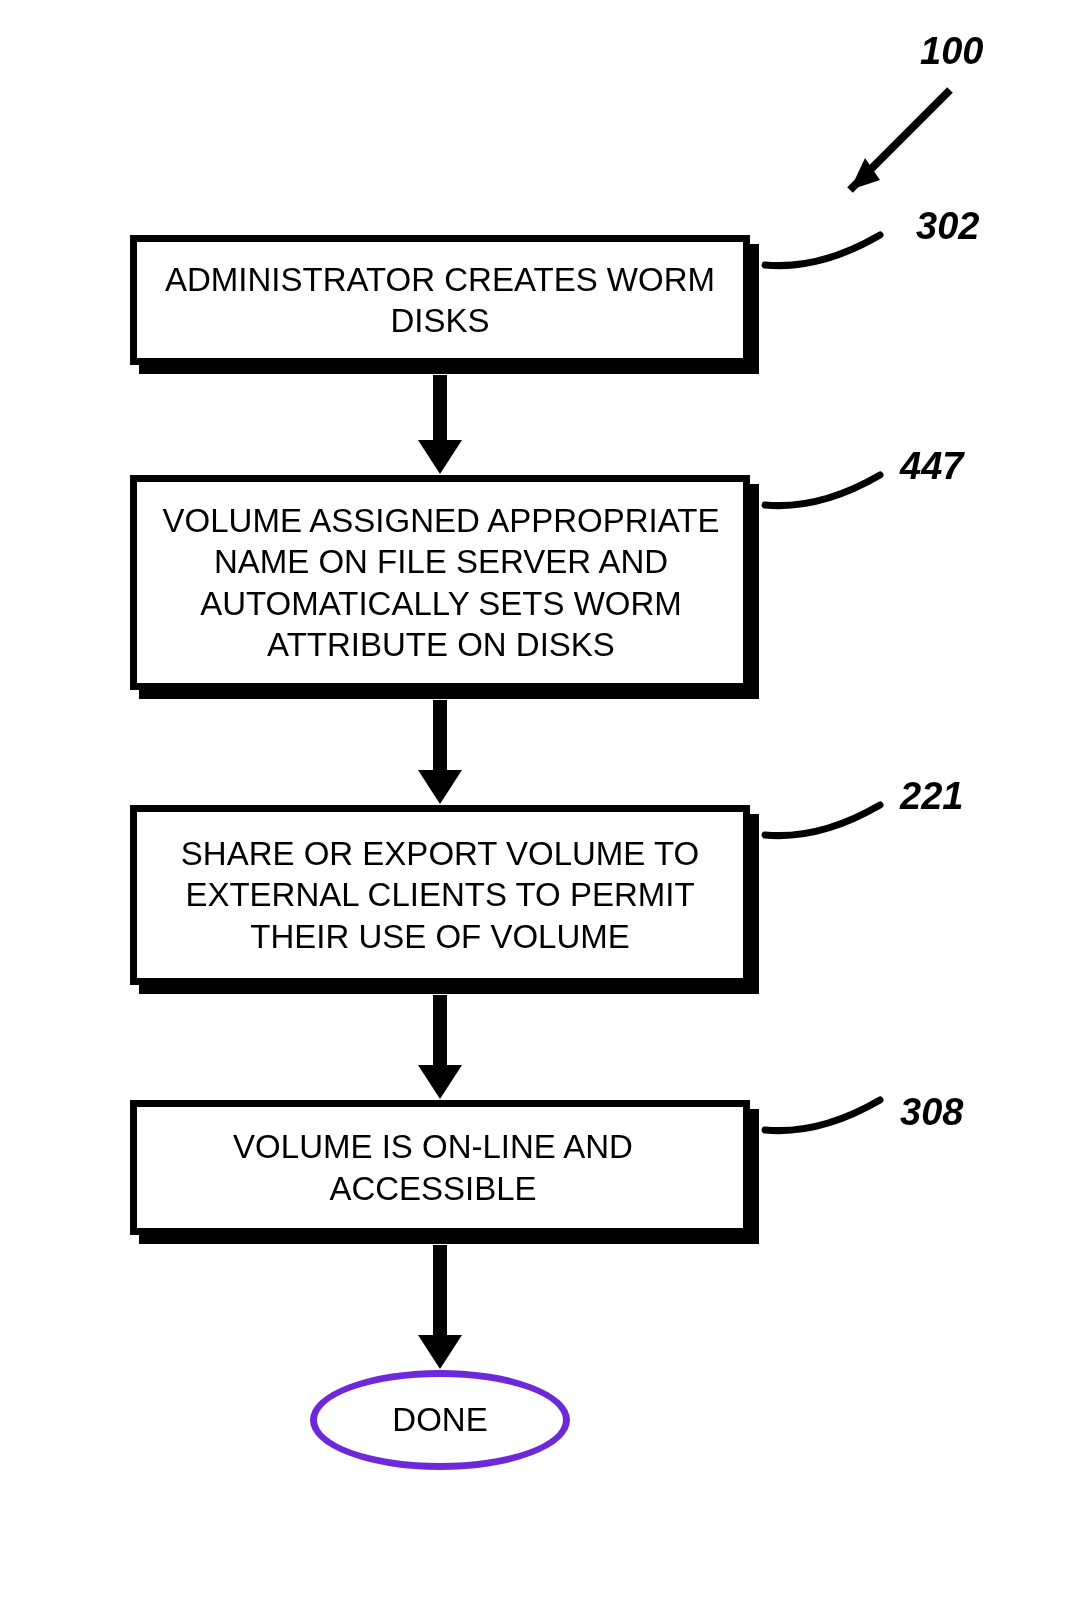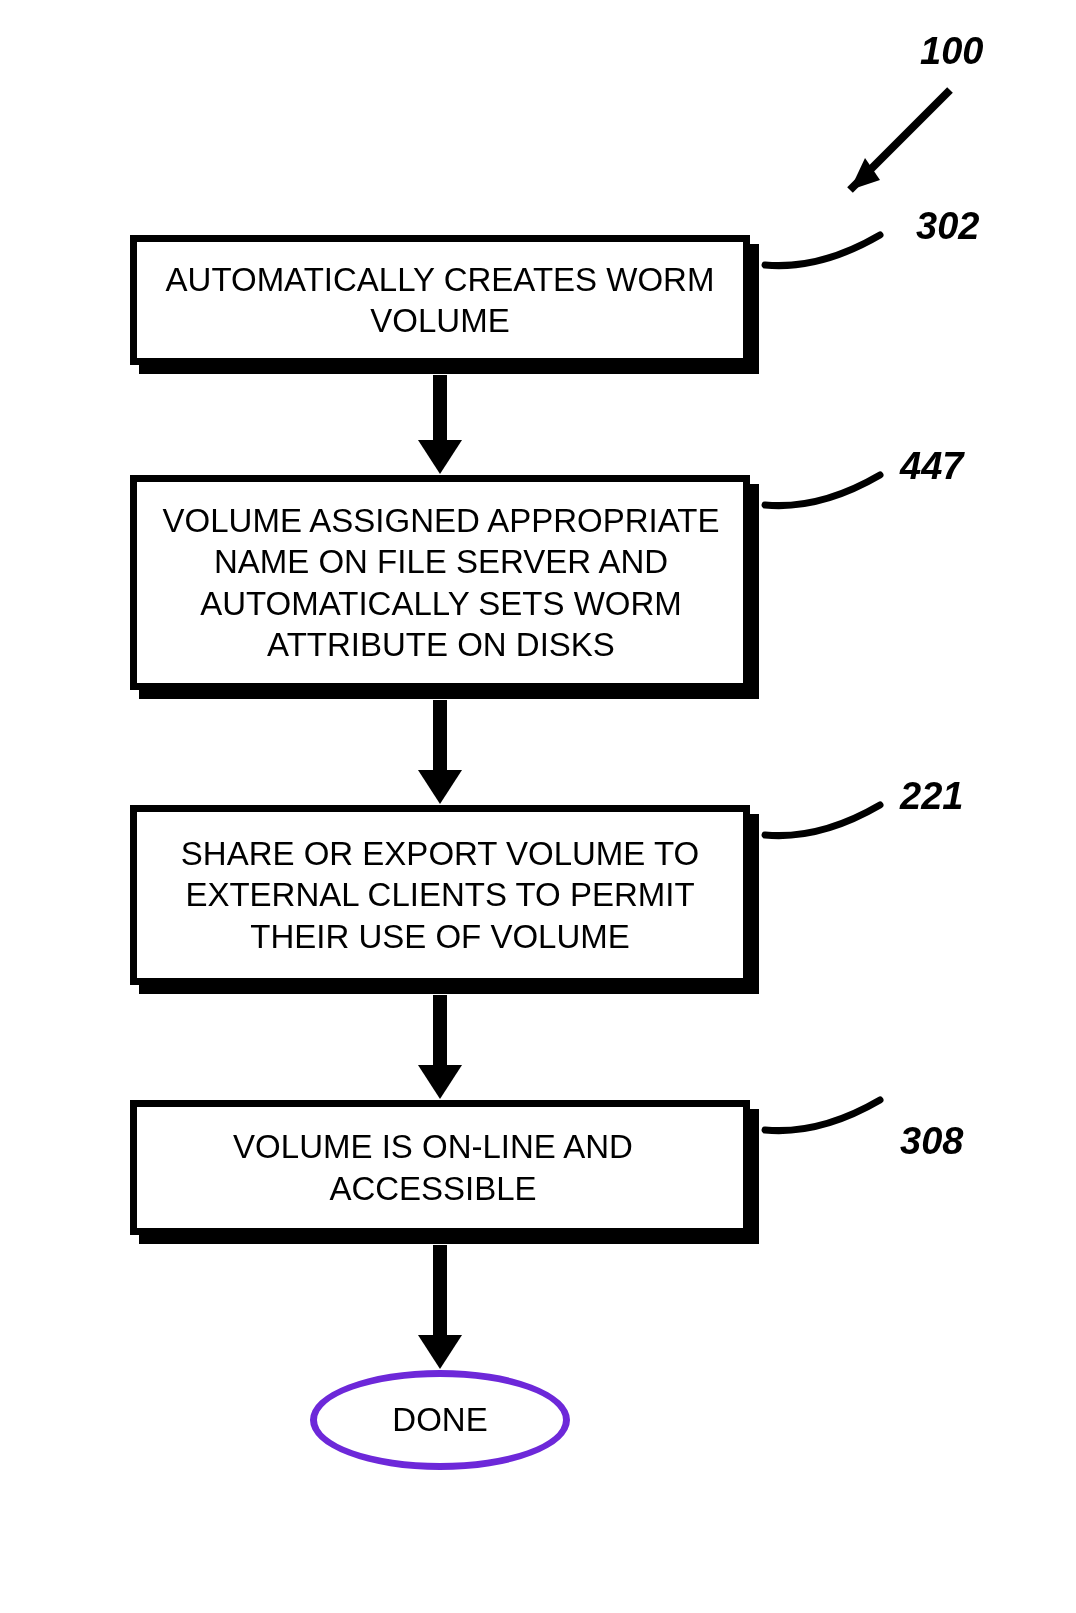--- a/index.html
+++ b/index.html
@@ -80,21 +80,21 @@
 
 <div class="canvas">
 
   <div class="ref-label" style="left:920px; top:30px;">100</div>
   <svg style="position:absolute; left:810px; top:80px; width:160px; height:150px;">
     <line x1="140" y1="10" x2="40" y2="110" stroke="#000" stroke-width="8"></line>
     <polygon points="40,110 70,100 55,78" fill="#000"></polygon>
   </svg>
 
   <div class="step-box" style="top:235px; height:130px;">
-    <span>AUTOMATICALLY CREATES WORM VOLUME</span>
+    <span>ADMINISTRATOR CREATES WORM DISKS</span>
   </div>
   <svg class="leader" style="left:760px; top:230px; width:150px; height:80px;">
     <path d="M 5 35 Q 60 40 120 5"></path>
   </svg>
   <div class="ref-label" style="left:880px; top:205px;margin-left:36px;">302</div>
 
   <div class="arrow" style="left:433px; top:375px;">
     <div class="shaft" style="left:0; top:0; width:14px; height:70px;"></div>
     <div class="head" style="left:-15px; top:65px; border-left:22px solid transparent; border-right:22px solid transparent; border-top:34px solid #000;"></div>
   </div>
@@ -124,21 +124,21 @@
     <div class="shaft" style="left:0; top:0; width:14px; height:75px;"></div>
     <div class="head" style="left:-15px; top:70px; border-left:22px solid transparent; border-right:22px solid transparent; border-top:34px solid #000;"></div>
   </div>
 
   <div class="step-box" style="top:1100px; height:135px;padding-left:8px;">
     <span>VOLUME IS ON-LINE AND ACCESSIBLE</span>
   </div>
   <svg class="leader" style="left:760px; top:1095px; width:150px; height:80px;">
     <path d="M 5 35 Q 60 40 120 5"></path>
   </svg>
-  <div class="ref-label" style="left:900px; top:1120px;">308</div>
+  <div class="ref-label" style="left:900px; top:1091px;">308</div>
 
   <div class="arrow" style="left:433px; top:1245px;">
     <div class="shaft" style="left:0; top:0; width:14px; height:95px;"></div>
     <div class="head" style="left:-15px; top:90px; border-left:22px solid transparent; border-right:22px solid transparent; border-top:34px solid #000;"></div>
   </div>
 
   <div class="terminator" style="top:1370px;">
     <span>DONE</span>
   </div>
 

